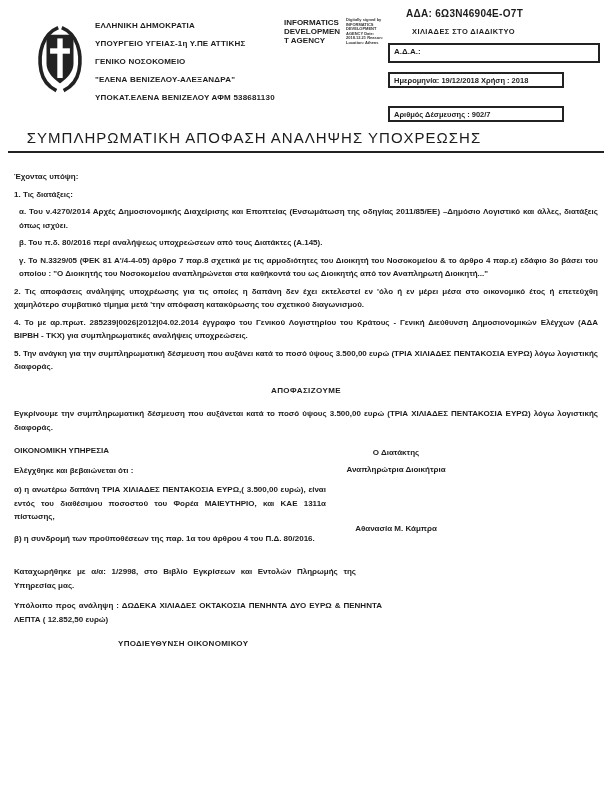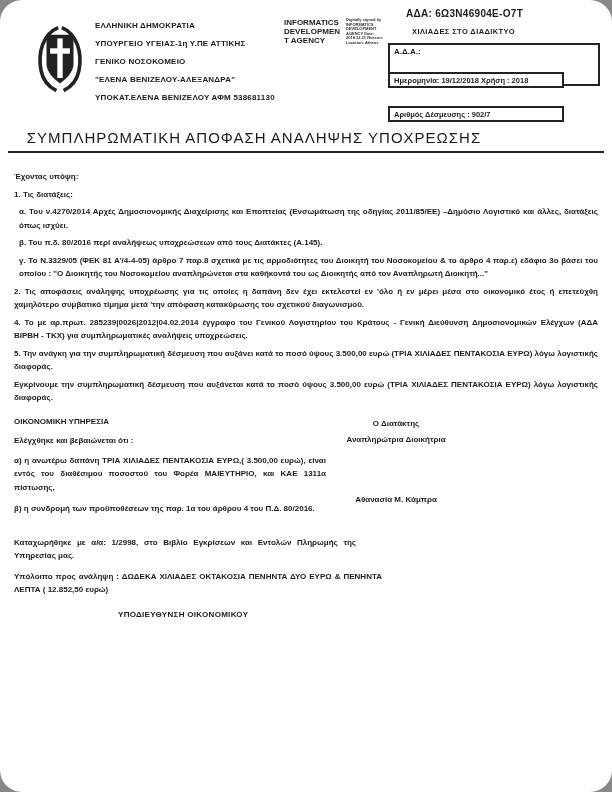--- a/index.html
+++ b/index.html
@@ -1,35 +1,35 @@
 <!DOCTYPE html>
 <html><head>
 <meta charset="utf-8">
 <style>
   * { margin:0; padding:0; box-sizing:border-box; }
   html,body { background:#888; }
   .page {
     position:relative; width:612px; height:792px; margin:0 auto;
     background:#ffffff; color:#1c1c1c;
-    font-family:"Liberation Sans", sans-serif; overflow:hidden;border-radius:22px;
+    font-family:"Liberation Sans", sans-serif; overflow:hidden;
   }
 
   .ada-top { position:absolute; top:8px; left:406px; font-size:10px; font-weight:bold; letter-spacing:.3px; }
   .posted  { position:absolute; top:27px; left:412px; font-size:7.5px; font-weight:bold; letter-spacing:.4px; }
 
   .emblem { position:absolute; top:24px; left:33px; width:54px; height:72px; }
 
   .agency { position:absolute; top:21px; left:95px; font-size:8px; font-weight:bold; }
   .agency div { height:18px; line-height:10px; letter-spacing:.2px; }
 
   .sig-block { position:absolute; top:18px; left:284px; width:104px; display:flex; gap:4px; }
   .sig-name { font-size:8px; font-weight:bold; width:58px; line-height:9px; color:#222; }
   .sig-tiny { font-size:4px; line-height:4.6px; width:42px; font-weight:bold; color:#333; word-break:break-word; }
 
-  .ada-box { position:absolute; top:43px; left:388px; width:212px; height:43px;
+  .ada-box { position:absolute; top:43px; left:388px; width:212px; height:20px;
              border:2px solid #222; font-size:8px; font-weight:bold; padding:2px 4px; background:#fff; }
   .info-box { position:absolute; left:388px; width:176px; height:16px;
               border:2px solid #222; font-size:7.5px; font-weight:bold; padding:2px 4px; background:#fff; }
   .info-box.n0 { top:72px; }
   .info-box.n1 { top:89px; }
   .info-box.n2 { top:106px; }
 
   .doc-title { position:absolute; top:129px; left:0; width:508px; text-align:center;
                font-size:15px; letter-spacing:1px; font-weight:400; }
   .title-rule { position:absolute; top:151px; left:8px; width:596px; border-top:2px solid #222; }
@@ -98,20 +98,21 @@
   <div class="body-text">
     <div class="para">Έχοντας υπόψη:</div>
     <div class="para">1. Τις διατάξεις:</div>
     <div class="para indent">α. Του ν.4270/2014 Αρχές Δημοσιονομικής Διαχείρισης και Εποπτείας (Ενσωμάτωση της οδηγίας 2011/85/ΕΕ) –Δημόσιο Λογιστικό και άλλες, διατάξεις όπως ισχύει.</div>
     <div class="para indent">β. Του π.δ. 80/2016 περί αναλήψεως υποχρεώσεων από τους Διατάκτες (Α.145).</div>
     <div class="para indent">γ. Το Ν.3329/05 (ΦΕΚ 81 Α'/4-4-05) άρθρο 7 παρ.8 σχετικά με τις αρμοδιότητες του Διοικητή του Νοσοκομείου &amp; το άρθρο 4 παρ.ε) εδάφιο 3ο βάσει του οποίου : "Ο Διοικητής του Νοσοκομείου αναπληρώνεται στα καθήκοντά του ως Διοικητής από τον Αναπληρωτή Διοικητή..."</div>
     <div class="para">2. Τις αποφάσεις ανάληψης υποχρέωσης για τις οποίες η δαπάνη δεν έχει εκτελεστεί εν 'όλο ή εν μέρει μέσα στο οικονομικό έτος ή επετεύχθη χαμηλότερο συμβατικό τίμημα μετά 'την απόφαση κατακύρωσης του σχετικού διαγωνισμού.</div>
     <div class="para">4. Το με αρ.πρωτ. 285239|0026|2012|04.02.2014 έγγραφο του Γενικού Λογιστηρίου του Κράτους - Γενική Διεύθυνση Δημοσιονομικών Ελέγχων (ΑΔΑ ΒΙΡΒΗ - ΤΚΧ) για συμπληρωματικές αναλήψεις υποχρεώσεις.</div>
     <div class="para">5. Την ανάγκη για την συμπληρωματική δέσμευση που αυξάνει κατά το ποσό ύψους 3.500,00 ευρώ (ΤΡΙΑ ΧΙΛΙΑΔΕΣ ΠΕΝΤΑΚΟΣΙΑ ΕΥΡΩ) λόγω λογιστικής διαφοράς.</div>
 
+    <div class="decision-heading">ΑΠΟΦΑΣΙΖΟΥΜΕ</div>
     <div class="decision-text">Εγκρίνουμε την συμπληρωματική δέσμευση που αυξάνεται κατά το ποσό ύψους 3.500,00 ευρώ (ΤΡΙΑ ΧΙΛΙΑΔΕΣ ΠΕΝΤΑΚΟΣΙΑ ΕΥΡΩ) λόγω λογιστικής διαφοράς.</div>
 
     <div class="sig-section">
       <div class="sig-left">
         <div class="heading">ΟΙΚΟΝΟΜΙΚΗ ΥΠΗΡΕΣΙΑ</div>
         <div class="verified">Ελέγχθηκε και βεβαιώνεται ότι :</div>
         <div class="point">α) η ανωτέρω δαπάνη ΤΡΙΑ ΧΙΛΙΑΔΕΣ ΠΕΝΤΑΚΟΣΙΑ ΕΥΡΩ,( 3.500,00 ευρώ), είναι εντός του διαθέσιμου ποσοστού του Φορέα ΜΑΙΕΥΤΗΡΙΟ, και ΚΑΕ 1311α πίστωσης,</div>
         <div class="point">β) η συνδρομή των προϋποθέσεων της παρ. 1α του άρθρου 4 του Π.Δ. 80/2016.</div>
       </div>
       <div class="sig-right">

